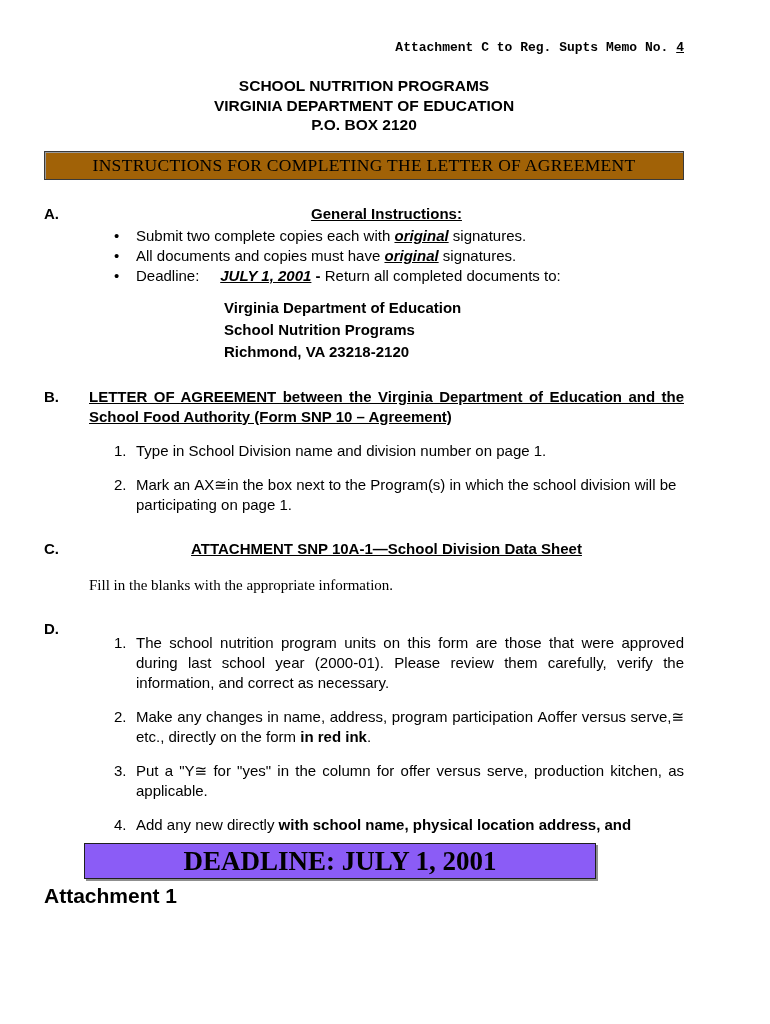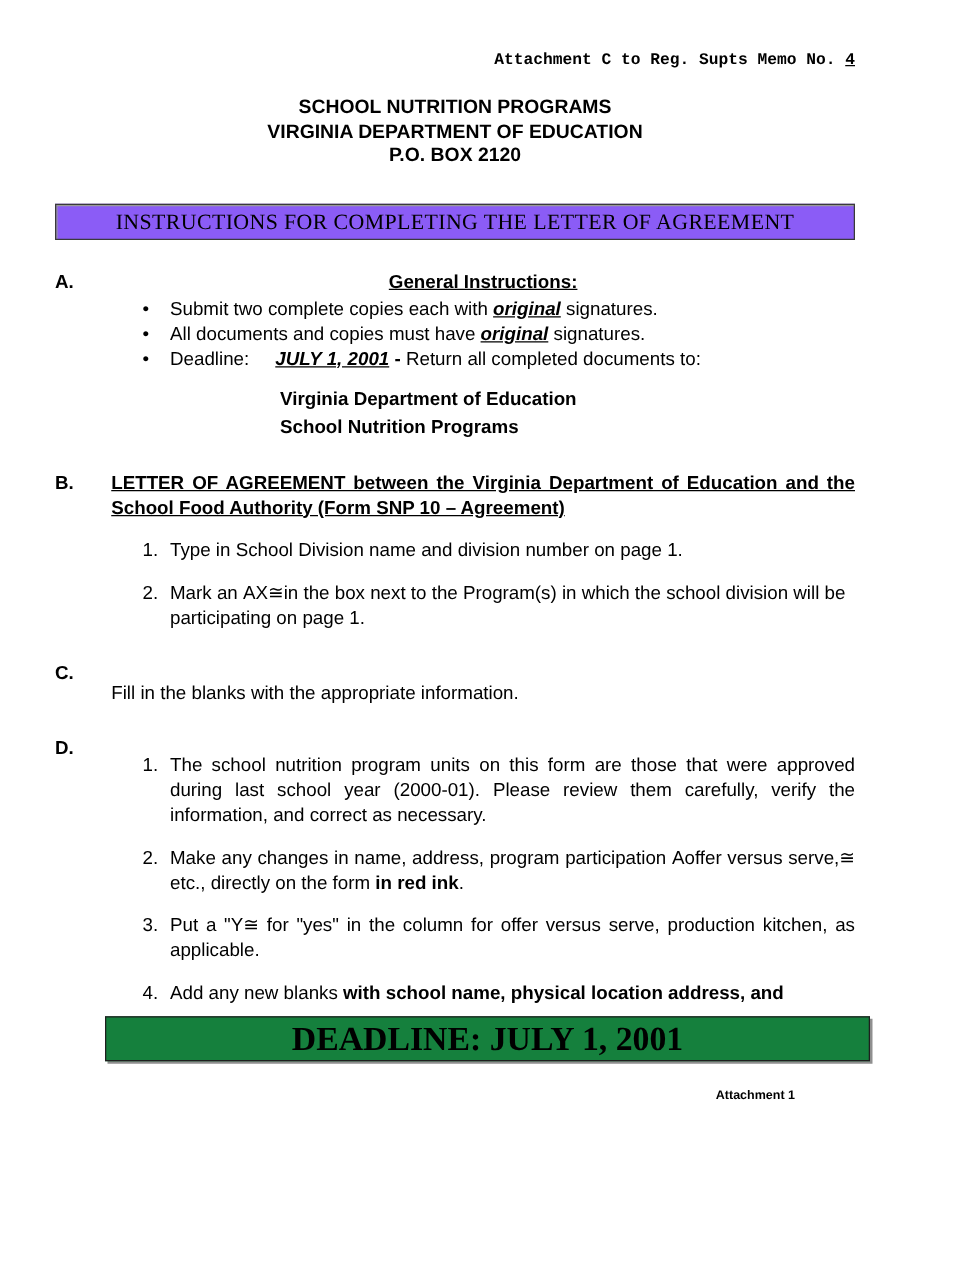--- a/index.html
+++ b/index.html
@@ -6,45 +6,45 @@
   html,body { background:#ffffff; }
   .page {
     width:770px; height:1024px; background:#ffffff; color:#000000;
     font-family:"Liberation Sans", sans-serif; font-size:15px; line-height:20px;
     padding:38px 86px 0 44px; position:relative; overflow:hidden;
   }
   .memo { font-family:"Liberation Mono", monospace; font-size:13px; font-weight:bold; text-align:right; white-space:nowrap; }
   .memo-num { text-decoration:underline; }
   .letterhead { text-align:center; font-weight:bold; font-size:15.5px; line-height:19.5px; margin-top:18px; }
   .title-box {
-    margin-top:28px; border:1.5px solid #3a3a3a; background:#8b5cf6; text-align:center;
+    margin-top:16px; border:1.5px solid #3a3a3a; background:#a16207; text-align:center;
     font-family:"Liberation Serif", serif; font-size:17.5px; letter-spacing:.3px;
     padding:3px 0 4px; box-shadow: inset 1px 1px 0 #9a9a9a;
   }
   .section { display:flex; margin-top:24px; }
   .sec-label { flex:0 0 45px; font-weight:bold; }
   .sec-body { flex:1; min-width:0; }
   .hd { font-weight:bold; text-decoration:underline;text-align:center; }
   .bullets { margin-top:2px; }
   .bullet-row { display:flex; margin-left:25px; }
   .bullet-glyph { flex:0 0 22px; }
   .bullet-text { flex:1; }
   .address { margin-left:135px; margin-top:11px; font-weight:bold; line-height:22px; }
   .item { display:flex; margin-left:25px; margin-top:14px; }
   .item-num { flex:0 0 22px; }
   .item-text { flex:1; }
   .just { text-align:justify; }
   .b { font-weight:bold; }
   .u { text-decoration:underline;font-style:italic; }
   .deadline {
-    width:612px; margin:8px 0 0 40px; background:#15803d; border:1px solid #1f1f1f;
+    width:512px; margin:8px 0 0 40px; background:#8b5cf6; border:1px solid #1f1f1f;
     box-shadow:2px 2px 0 #8f8f8f; text-align:center;
     font-family:"Liberation Serif", serif; font-weight:bold; font-size:27px; line-height:34px;
   }
-  .footer { text-align:right; font-weight:bold; margin-top:18px; padding-right:48px; font-size:10px; }
+  .footer { text-align:left; font-weight:bold; margin-top:7px; padding-right:48px; font-size:21px; }
 </style>
 </head>
 <body>
 
 <div class="page">
 
   <div class="memo">
     <span>Attachment C to Reg. Supts Memo No. </span><span class="memo-num">4</span>
   </div>
 
@@ -72,20 +72,21 @@
           <span class="bullet-text"><span>All documents and copies must have </span><span class="b u">original</span><span> signatures.</span></span>
         </div>
         <div class="bullet-row">
           <span class="bullet-glyph">•</span>
           <span class="bullet-text"><span>Deadline:&nbsp;&nbsp;&nbsp;&nbsp;&nbsp;</span><span class="b u">JULY 1, 2001</span><span class="b"> - </span><span> Return all completed documents to:</span></span>
         </div>
       </div>
       <div class="address">
         <div>Virginia Department of Education</div>
         <div>School Nutrition Programs</div>
+        <div>Richmond, VA 23218-2120</div>
       </div>
     </div>
   </div>
 
   <div class="section">
     <div class="sec-label">B.</div>
     <div class="sec-body">
       <div class="hd just">LETTER OF AGREEMENT between the Virginia Department of Education and the School Food Authority (Form SNP 10 – Agreement)</div>
       <div class="item">
         <span class="item-num">1.</span>
@@ -94,42 +95,43 @@
       <div class="item">
         <span class="item-num">2.</span>
         <span class="item-text"><span>Mark an ΑX≅in the box next to the Program(s) in which the school division will be participating on page 1.</span></span>
       </div>
     </div>
   </div>
 
   <div class="section">
     <div class="sec-label">C.</div>
     <div class="sec-body">
-      <div style="margin-top:16px;">Fill in the blanks with the appropriate information.</div>
+      <div class="hd">ATTACHMENT SNP 10A-1—School Division Data Sheet</div>
+      <div style="margin-top:16px;font-family:Liberation Serif, serif;">Fill in the blanks with the appropriate information.</div>
     </div>
   </div>
 
   <div class="section">
     <div class="sec-label">D.</div>
     <div class="sec-body">
       <div class="item">
         <span class="item-num">1.</span>
         <span class="item-text just"><span>The school nutrition program units on this form are those that were approved during last school year (2000-01).  Please review them carefully, verify the information, and correct as necessary.</span></span>
       </div>
       <div class="item">
         <span class="item-num">2.</span>
         <span class="item-text just"><span>Make any changes in name, address, program participation Αoffer versus serve,≅ etc., directly on the form </span><span class="b">in red ink</span><span>.</span></span>
       </div>
       <div class="item">
         <span class="item-num">3.</span>
         <span class="item-text just"><span>Put a "Y≅ for "yes" in the column for offer versus serve, production kitchen, as applicable.</span></span>
       </div>
       <div class="item">
         <span class="item-num">4.</span>
-        <span class="item-text just"><span>Add any new blanks </span><span class="b">with school name, physical location address, and</span></span>
+        <span class="item-text just"><span>Add any new directly </span><span class="b">with school name, physical location address, and</span></span>
       </div>
     </div>
   </div>
 
   <div class="deadline">DEADLINE: JULY 1, 2001</div>
 
   <div class="footer">Attachment 1</div>
 
 </div>
 

